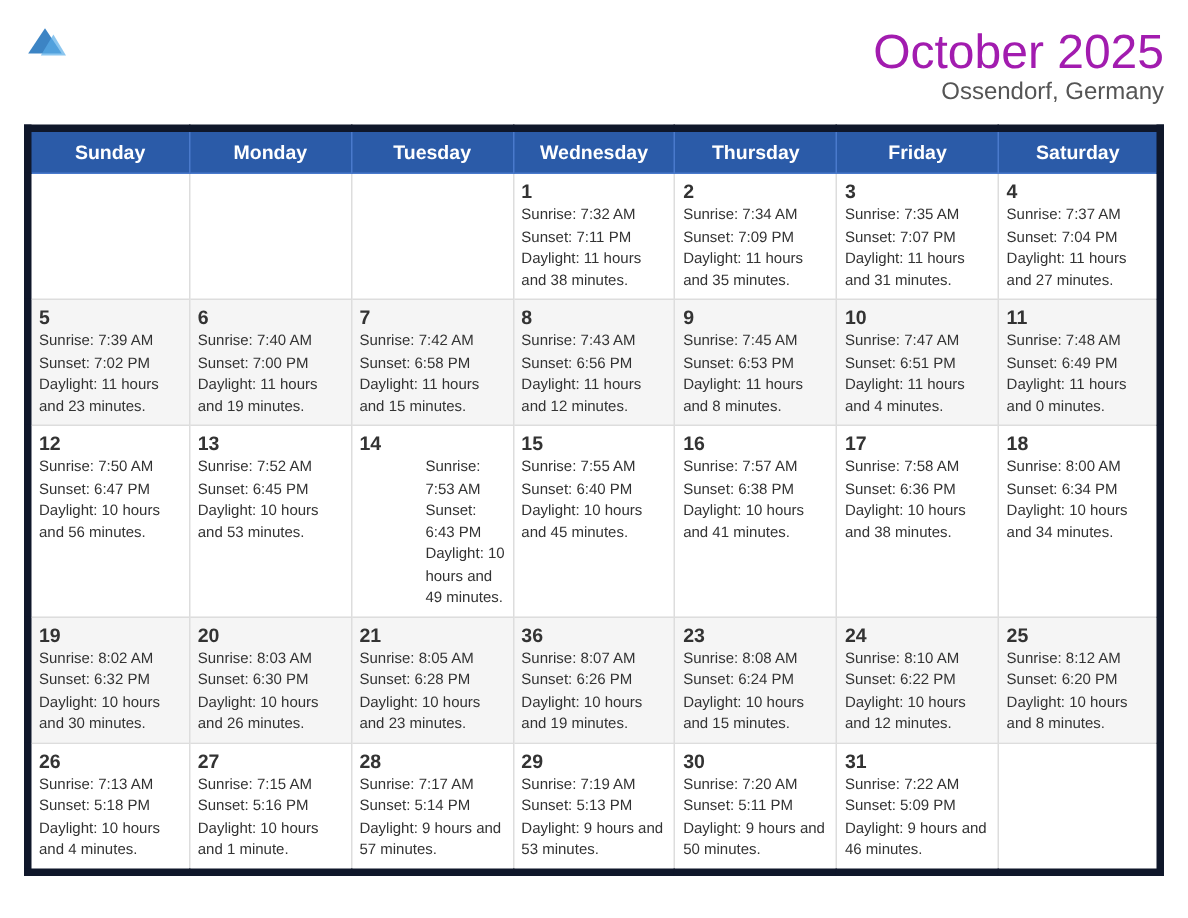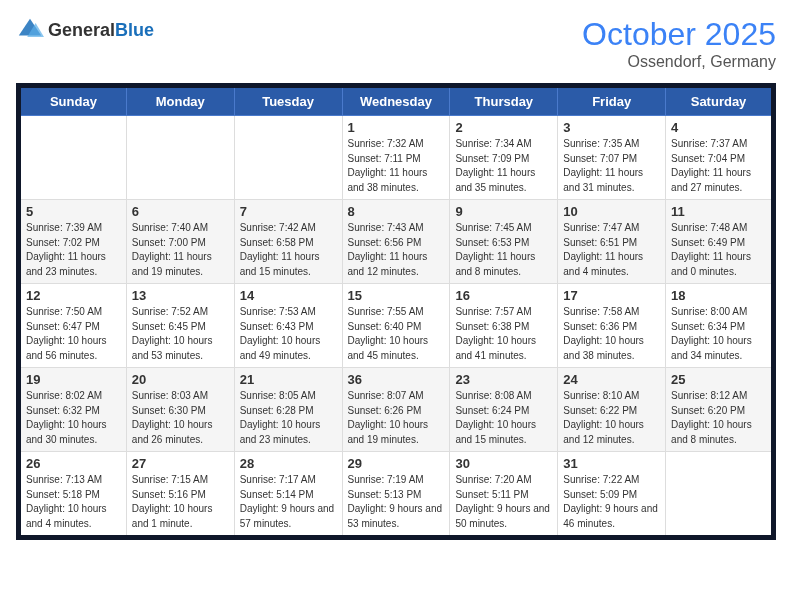--- a/index.html
+++ b/index.html
@@ -36,21 +36,21 @@
     .logo-icon {
       width: 28px;
       height: 28px;
     }
     .title-block {
       text-align: right;
     }
     .title-block h1 {
       font-size: 32px;
       font-weight: normal;
-      color: #3b82f6;
+      color: #a21caf;
     }
     .title-block h2 {
       font-size: 16px;
       font-weight: normal;
       color: #555;
     }
     .calendar {
       width: 100%;
       border-collapse: collapse;
       border: 5px solid #0f172a;
@@ -94,25 +94,20 @@
   </style>
 </head>
 <body>
 
 <div class="header">
   <div class="logo">
     <svg class="logo-icon" viewBox="0 0 40 40">
       <polygon points="20,4 36,28 4,28" fill="#1a6fba" opacity="0.85"></polygon>
       <polygon points="28,10 40,30 16,30" fill="#5aaee8" opacity="0.7"></polygon>
     </svg>
-    <div>
-      <div>
-        <span class="logo-text-general">General</span><span class="logo-text-blue">Blue</span>
-      </div>
-    </div>
   </div>
   <div class="title-block">
     <h1>October 2025</h1>
     <h2>Ossendorf, Germany</h2>
   </div>
 </div>
 
 <table class="calendar">
   <thead>
     <tr>
@@ -207,21 +202,21 @@
 Daylight: 10 hours and 56 minutes.</div>
         </td>
         <td>
           <span class="day-num">13</span>
           <div class="day-info" style="white-space: pre-line;">Sunrise: 7:52 AM
 Sunset: 6:45 PM
 Daylight: 10 hours and 53 minutes.</div>
         </td>
         <td>
           <span class="day-num">14</span>
-          <div class="day-info" style="white-space: pre-line;">Sunrise: 7:53 AM
+          <div class="day-info" style="white-space: pre-line; margin-left: 44px;">Sunrise: 7:53 AM
 Sunset: 6:43 PM
 Daylight: 10 hours and 49 minutes.</div>
         </td>
         <td>
           <span class="day-num">15</span>
           <div class="day-info" style="white-space: pre-line;">Sunrise: 7:55 AM
 Sunset: 6:40 PM
 Daylight: 10 hours and 45 minutes.</div>
         </td>
         <td>

